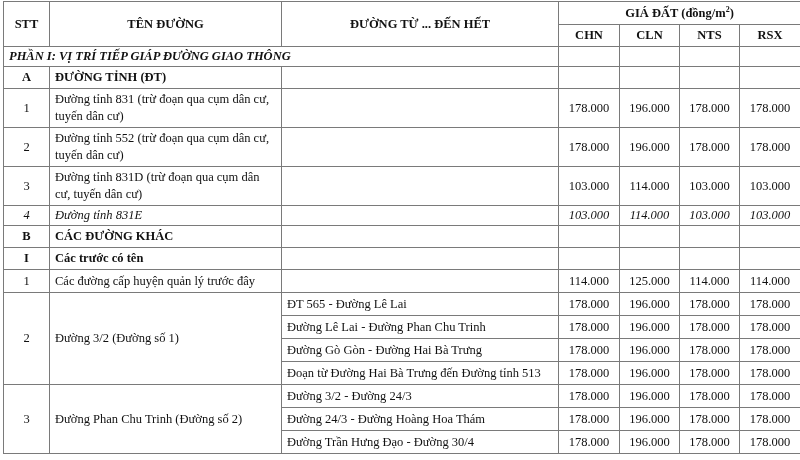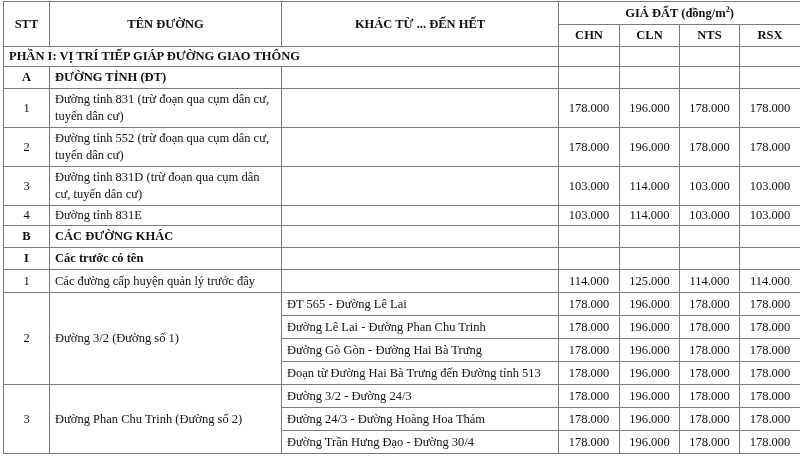--- a/index.html
+++ b/index.html
@@ -20,21 +20,21 @@
       line-height: 17px;
     }
     .price-table th { font-weight: bold; text-align: center; font-size: 12.5px; }
     .c-stt { text-align: center; }
     .c-num { text-align: center; margin-left: 32px; }
     .bold { font-weight: bold; }
     .part-row td { font-weight: bold; }
     sup { font-size: 8px; line-height: 0; }
     tr.h-top { height: 23px; }
     tr.h-sub { height: 22px; }
-    tr.r20 { height: 20px; }
+    tr.r20 { height: 20px; font-style: italic; }
     tr.r22 { height: 22px; }
     tr.r23 { height: 23px; }
     tr.r39 { height: 39px; }
   </style>
 </head>
 <body>
 
 <table class="price-table">
   <colgroup>
     <col style="width:46px">
@@ -42,21 +42,21 @@
     <col style="width:277px">
     <col style="width:61px">
     <col style="width:60px">
     <col style="width:60px">
     <col style="width:61px">
   </colgroup>
   <thead>
     <tr class="h-top">
       <th rowspan="2">STT</th>
       <th rowspan="2">TÊN ĐƯỜNG</th>
-      <th rowspan="2">KHÁC TỪ ... ĐẾN HẾT</th>
+      <th rowspan="2">ĐƯỜNG TỪ ... ĐẾN HẾT</th>
       <th colspan="4"><span>GIÁ ĐẤT (đồng/m</span><sup>2</sup><span>)</span></th>
     </tr>
     <tr class="h-sub">
       <th>CHN</th>
       <th>CLN</th>
       <th>NTS</th>
       <th>RSX</th>
     </tr>
   </thead>
   <tbody>

